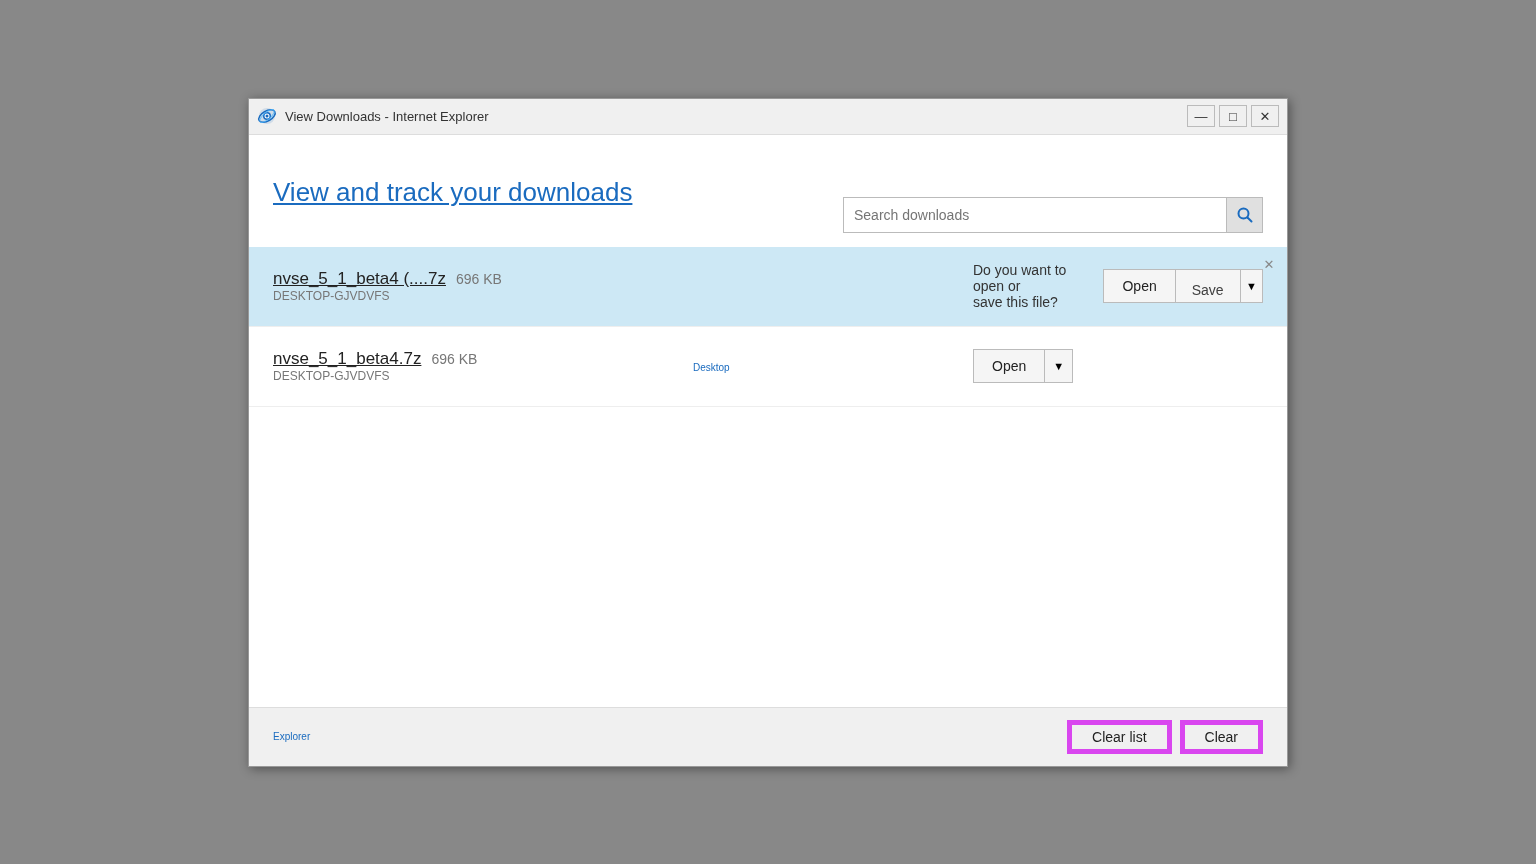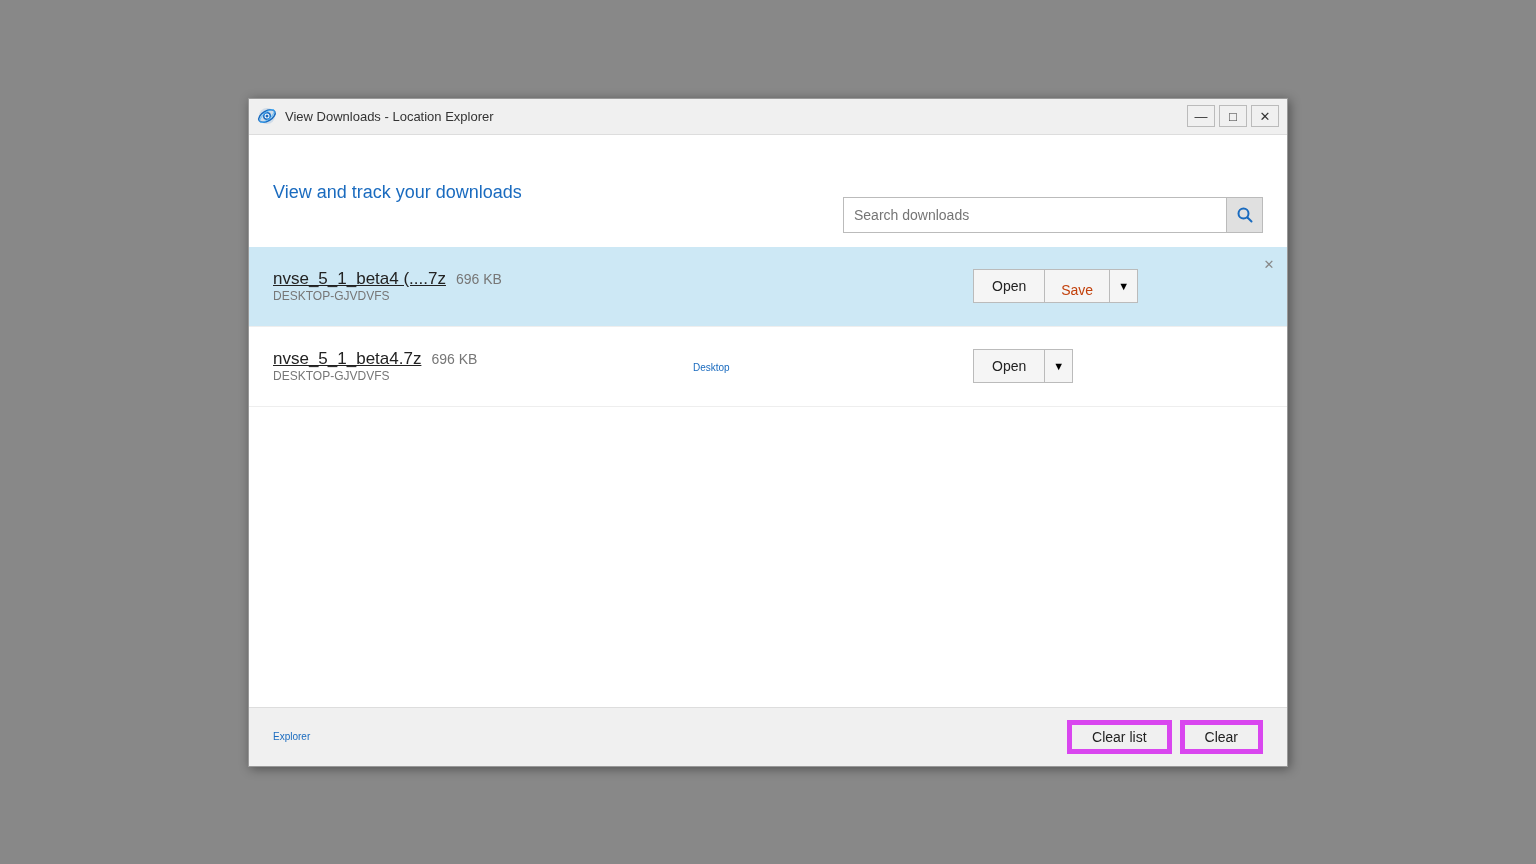--- a/index.html
+++ b/index.html
@@ -59,23 +59,24 @@
       display: flex;
       flex-direction: column;
     }
     .header-row {
       display: flex;
       align-items: center;
       justify-content: space-between;
       padding: 18px 24px 14px 24px;
     }
     .page-title {
-      font-size: 18px;
+      font-size: 26px;
       color: #1a6bbf;
       font-weight: 400;
+      text-decoration: underline;
     }
     .search-box {
       display: flex;
       align-items: center;
       border: 1px solid #bbb;
       background: #fff;
       width: 420px;
       height: 36px;
       margin-top: 44px;
     }
@@ -176,21 +177,21 @@
       color: #222;
     }
     .btn-save {
       height: 34px;
       padding: 12px 16px;
       background: #f5f5f5;
       border: 1px solid #bbb;
       border-left: none;
       cursor: pointer;
       font-size: 14px;
-      color: #c2410c;
+      color: #404040;
     }
     .btn-dropdown {
       height: 34px;
       width: 28px;
       background: #f5f5f5;
       border: 1px solid #bbb;
       border-left: none;
       cursor: pointer;
       font-size: 11px;
       display: flex;
@@ -268,21 +269,21 @@
 
       <svg class="ie-icon" viewBox="0 0 20 20" xmlns="http://www.w3.org/2000/svg">
         <circle cx="10" cy="10" r="8" fill="#1a6bbf" opacity="0.15"></circle>
         <ellipse cx="10" cy="10" rx="9" ry="5" fill="none" stroke="#1a6bbf" stroke-width="1.5" transform="rotate(-30 10 10)"></ellipse>
         <circle cx="10" cy="10" r="4" fill="#1a6bbf"></circle>
         <circle cx="10" cy="10" r="2.5" fill="#fff"></circle>
         <circle cx="10" cy="10" r="1.5" fill="#1a6bbf"></circle>
 
         <ellipse cx="10" cy="10" rx="9" ry="3.5" fill="none" stroke="#4db8ff" stroke-width="1" transform="rotate(-40 10 10)" opacity="0.8"></ellipse>
       </svg>
-      <span class="title-bar-text">View Downloads - Location Explorer</span>
+      <span class="title-bar-text">View Downloads - Internet Explorer</span>
     </div>
     <div class="title-bar-controls">
       <button class="title-bar-btn">—</button>
       <button class="title-bar-btn">□</button>
       <button class="title-bar-btn close-btn">✕</button>
     </div>
   </div>
 
   <div class="content-area">
 
@@ -307,20 +308,21 @@
           <div class="item-name-row">
             <span class="item-name">nvse_5_1_beta4 (....7z</span>
             <span class="item-size">696 KB</span>
           </div>
           <span class="item-source">DESKTOP-GJVDVFS</span>
         </div>
         <div class="item-location-col">
           
         </div>
         <div class="item-actions-col">
+          <span class="action-text">Do you want to open or<br>save this file?</span>
           <button class="btn-open">Open</button>
           <button class="btn-save">Save</button>
           <button class="btn-dropdown">▼</button>
         </div>
         <button class="close-item-btn">✕</button>
       </div>
 
       <div class="download-item">
         <div class="item-name-col">
           <div class="item-name-row">

